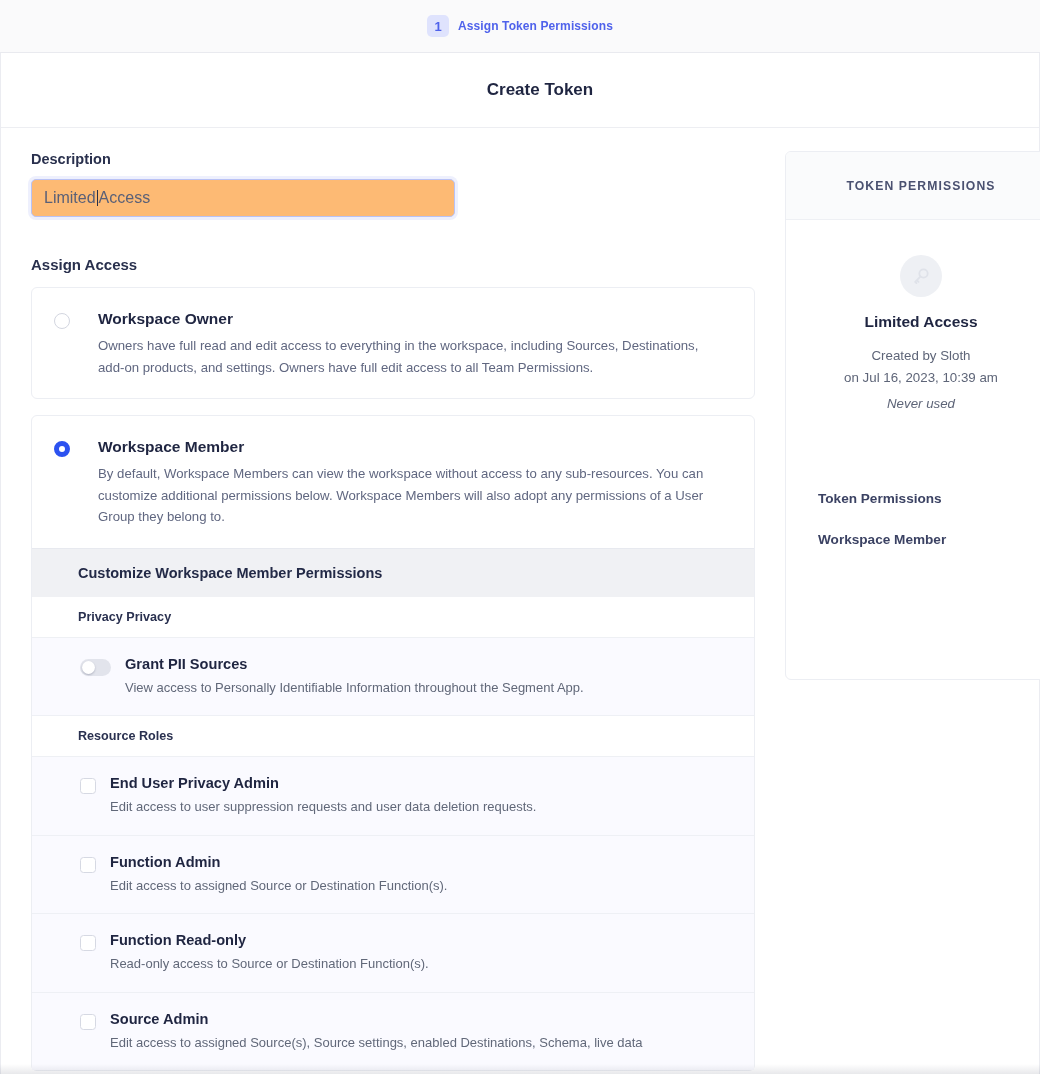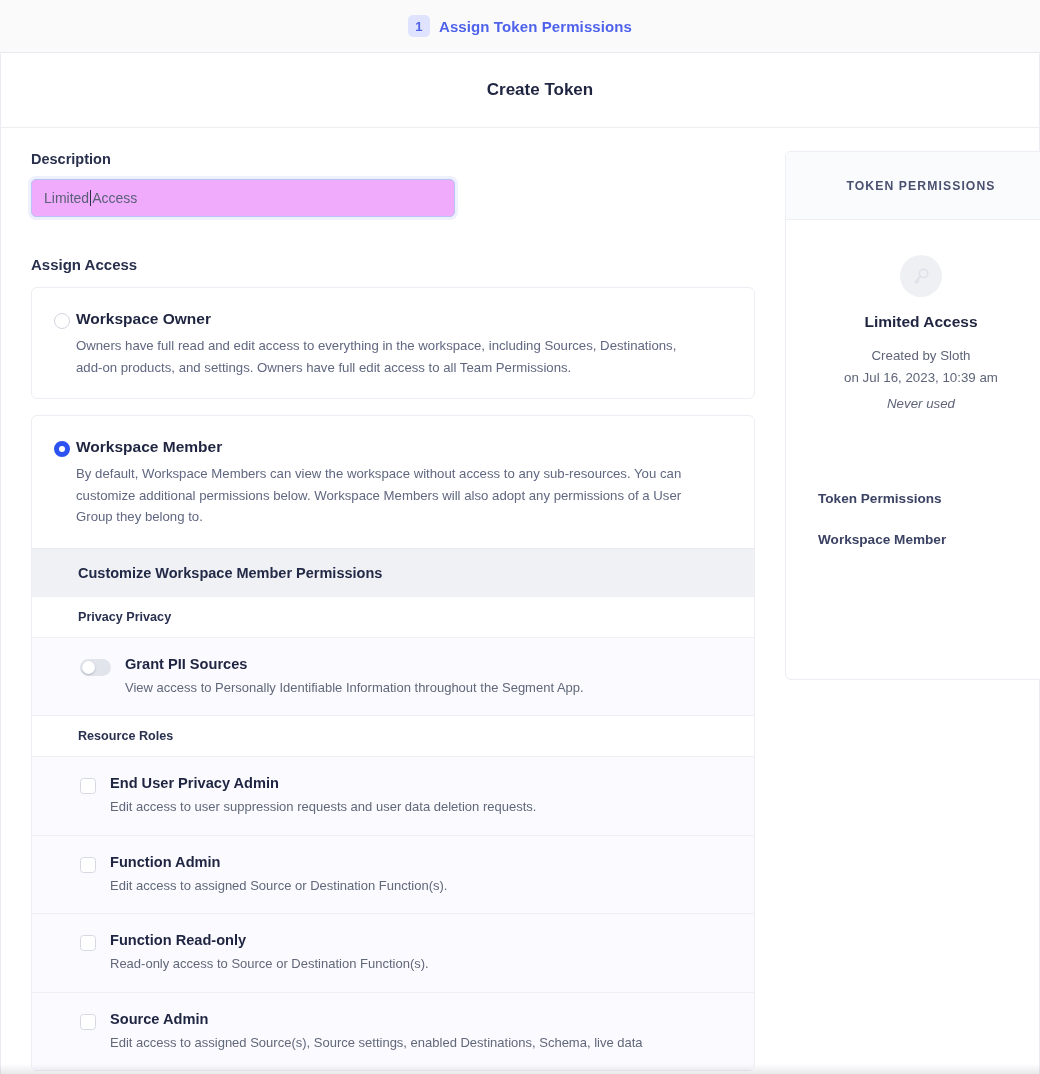--- a/index.html
+++ b/index.html
@@ -35,21 +35,21 @@
     background: #dfe3fd;
     color: #4f62eb;
     font-size: 13px;
     font-weight: bold;
     display: flex;
     align-items: center;
     justify-content: center;
   }
   .step-label {
     color: #4f62eb;
-    font-size: 15px;
+    font-size: 12px;
     font-weight: bold;
     letter-spacing: .1px;
   }
 
   
   .modal {
     position: relative;
     height: 1021px;
     background: #ffffff;
     border-left: 1px solid #ebecf1;
@@ -86,22 +86,22 @@
   }
   .text-input {
     width: 424px;
     height: 38px;
     border: 1px solid #b9c2f5;
     border-radius: 5px;
     box-shadow: 0 0 0 3px rgba(90,110,240,.10);
     display: flex;
     align-items: center;
     padding: 0 12px;
-    background: #f0abfc;
-    font-size: 14px;
+    background: #fdba74;
+    font-size: 16px;
     color: #5a6077;
   }
   .caret {
     display: inline-block;
     width: 1px;
     height: 16px;
     background: #2a2f45;
     margin: 0 1px;
     vertical-align: middle;
   }
@@ -117,21 +117,21 @@
   .card {
     border: 1px solid #eceef3;
     border-radius: 6px;
     background: #ffffff;
   }
   .card + .card { margin-top: 16px; }
 
   .role-row {
     display: flex;
     padding: 22px 24px 20px 22px;
-    gap: 6px;
+    gap: 28px;
   }
 
   .radio {
     width: 16px; height: 16px;
     border-radius: 50%;
     border: 1.5px solid #d3d6e0;
     background: #fff;
     flex: none;
     margin-top: 3px;
   }

